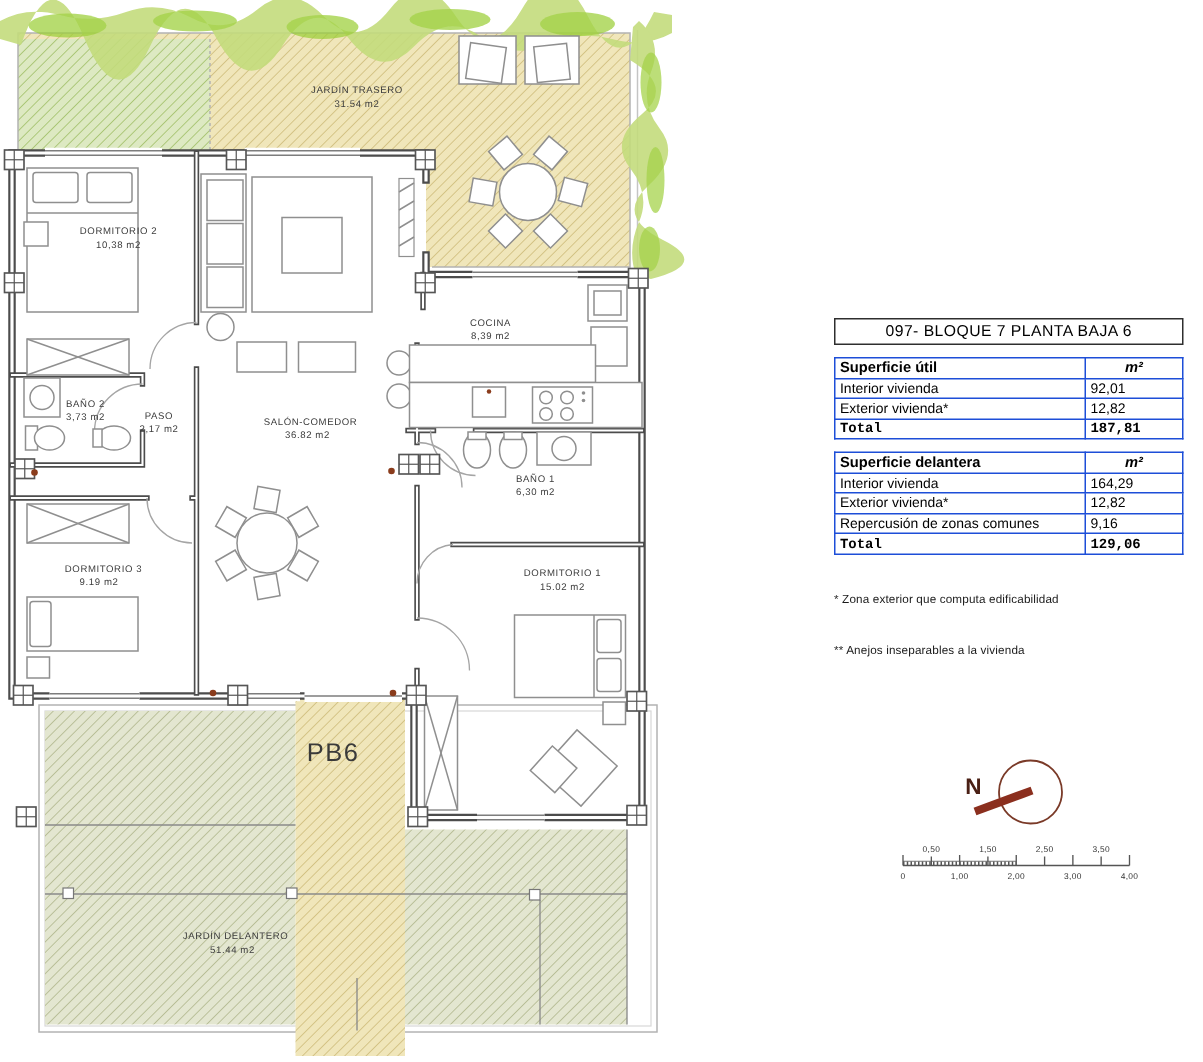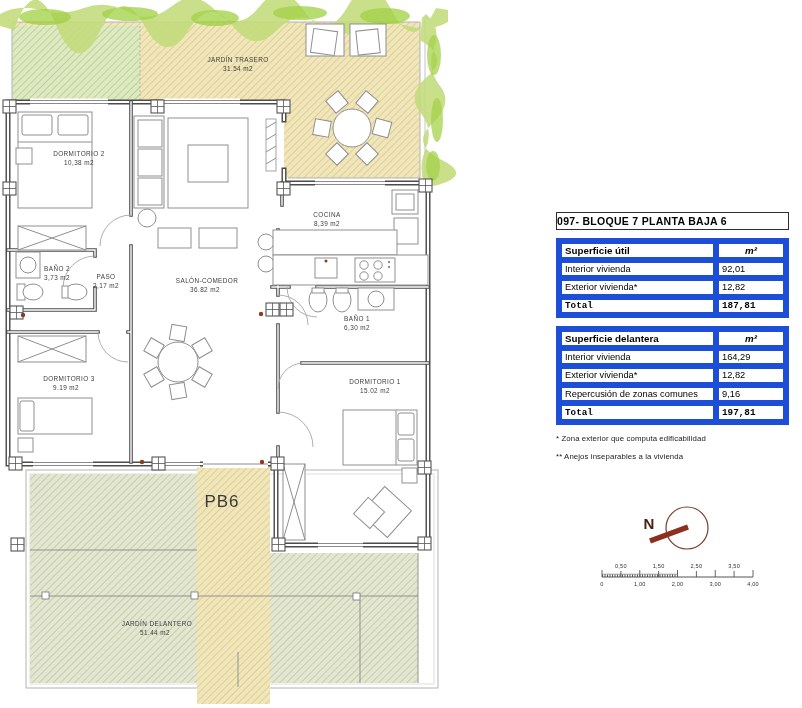--- a/index.html
+++ b/index.html
@@ -20,30 +20,30 @@
   .arc{stroke:#a5a5a5;stroke-width:.9;fill:none;}
   .win{stroke:#7d7d7d;stroke-width:.9;}
   .bound{stroke:#b3b3b3;stroke-width:1;fill:none;}
   .fence{stroke:#8a8a8a;stroke-width:.9;}
   .pillar rect{fill:#fff;stroke:#555;stroke-width:1.1;}
   .pillar line{stroke:#555;stroke-width:.8;}
   .dot{fill:#8a3c1c;}
 
   
   .panel{position:absolute;left:556px;top:212px;width:233px;color:#000;}
-  .titlebox{border:1.4px solid #2e2e2e;height:16px;display:flex;align-items:center;justify-content:flex-start;
-            font-size:10.5px;font-weight:bold;letter-spacing:.3px;}
+  .titlebox{border:1.4px solid #2e2e2e;height:16px;display:flex;align-items:center;justify-content:center;
+            font-size:10.5px;font-weight:normal;letter-spacing:.3px;}
   table.areas{border-collapse:collapse;width:233px;margin-top:8px;table-layout:fixed;}
-  table.areas td{border:6px solid #1d4ed8;height:12.5px;padding:0 3px;font-size:9.3px;
+  table.areas td{border:1px solid #1d4ed8;height:12.5px;padding:0 3px;font-size:9.3px;
                  white-space:nowrap;overflow:hidden;margin-top:28px;}
   table.areas td.val{width:58px;}
   table.areas tr.hd td{font-weight:bold;font-size:9.8px;}
   table.areas tr.hd td.val{text-align:center;font-style:italic;}
   table.areas tr.tot td{font-weight:bold;font-family:Liberation Mono, monospace;}
-  .footnote{font-size:7.8px;margin-top:9px;color:#1a1a1a;letter-spacing:.1px;}
+  .footnote{font-size:7.8px;margin-top:25px;color:#1a1a1a;letter-spacing:.1px;}
 </style>
 </head>
 <body>
 
 <div class="stage">
 
 <svg width="802" height="708" viewBox="0 0 802 708">
   <defs>
     <pattern id="tanH" width="5" height="5" patternUnits="userSpaceOnUse" patternTransform="rotate(45)">
       <rect width="5" height="5" fill="#f0e6ba"></rect>
@@ -435,21 +435,21 @@
     <tr>
       <td>Exterior vivienda*</td>
       <td class="val">12,82</td>
     </tr>
     <tr>
       <td>Repercusión de zonas comunes</td>
       <td class="val">9,16</td>
     </tr>
     <tr class="tot">
       <td>Total</td>
-      <td class="val">197,81</td>
+      <td class="val">129,06</td>
     </tr>
   </tbody>
       </table>
 
   <div class="footnote">* Zona exterior que computa edificabilidad</div>
   <div class="footnote">** Anejos inseparables a la vivienda</div>
 </div>
 
 </div>
 

